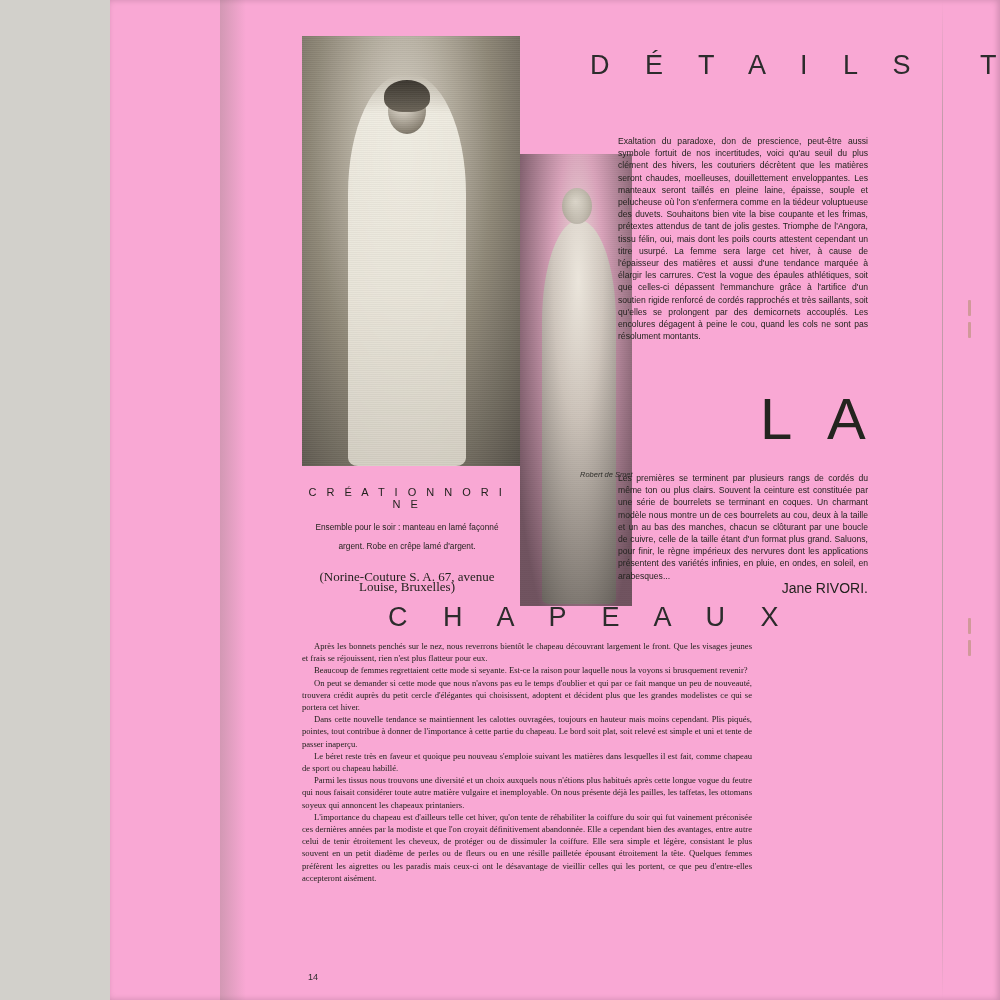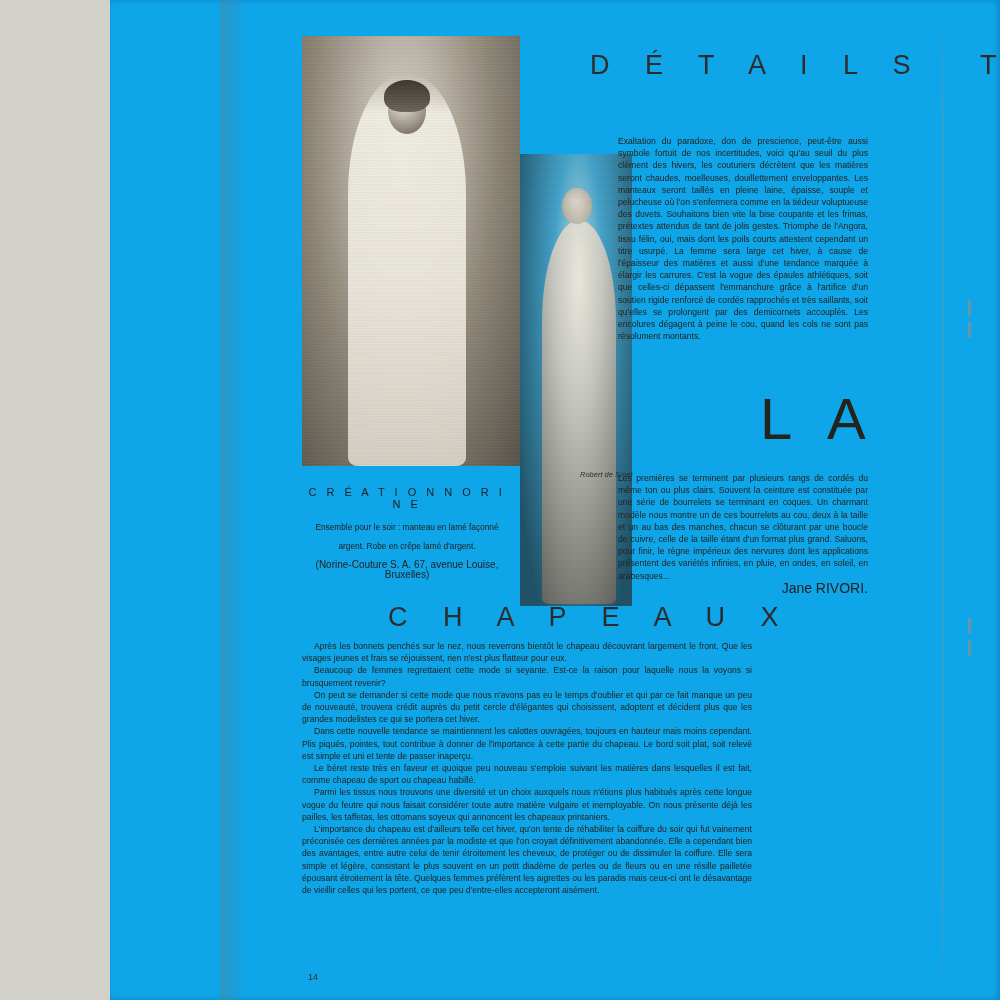--- a/index.html
+++ b/index.html
@@ -4,21 +4,21 @@
 <style>
   html,body{margin:0;padding:0;}
   body{
     width:1000px;height:1000px;
     background:#cfcdc8;
     font-family:"Liberation Sans", sans-serif;
     overflow:hidden;
   }
   .page{
     position:absolute;left:110px;top:0;width:890px;height:1000px;
-    background:#0ea5e9;
+    background:#f9a8d4;
     box-shadow:-2px 0 6px rgba(0,0,0,.18) inset;
   }
   .leftgutter{
     position:absolute;left:0;top:0;width:110px;height:1000px;
     background:#d2d0cb;
   }
   
   .spine{
     position:absolute;left:110px;top:0;width:26px;height:1000px;
     background:linear-gradient(to right, rgba(120,115,105,.30), rgba(120,115,105,0));
@@ -102,21 +102,21 @@
   }
   .credit{
     position:absolute;font-size:7.5px;font-style:italic;color:#2e2e2a;
   }
   #photo-credit{left:470px;top:470px;}
   .caption{
     position:absolute;left:192px;top:486px;width:210px;text-align:center;color:#23231f;
   }
   .caption .cap-title{font-size:11px;letter-spacing:3.5px;margin-bottom:8px;}
   .caption .cap-txt{font-size:8.3px;line-height:19px;}
-  .caption .cap-addr{font-size:10px;line-height:10px;margin-top:4px;}
+  .caption .cap-addr{font-size:13px;line-height:10px;margin-top:16px;font-family:Liberation Serif, serif;}
   
   .pageno{position:absolute;left:198px;top:972px;font-size:9px;color:#2c2c2c;}
   
   .tick{position:absolute;width:3px;height:16px;background:#b08d6a;opacity:.55;border-radius:1px;}
 </style>
 </head>
 <body>
 
 <div class="leftgutter"></div>
 
@@ -154,21 +154,21 @@
 
   <div class="body" style="left:508px;top:135px;width:250px;">
     <p class="noind">Exaltation du paradoxe, don de prescience, peut-être aussi symbole fortuit de nos incertitudes, voici qu'au seuil du plus clément des hivers, les couturiers décrètent que les matières seront chaudes, moelleuses, douillettement enveloppantes. Les manteaux seront taillés en pleine laine, épaisse, souple et pelucheuse où l'on s'enfermera comme en la tiédeur voluptueuse des duvets. Souhaitons bien vite la bise coupante et les frimas, prétextes attendus de tant de jolis gestes. Triomphe de l'Angora, tissu félin, oui, mais dont les poils courts attestent cependant un titre usurpé. La femme sera large cet hiver, à cause de l'épaisseur des matières et aussi d'une tendance marquée à élargir les carrures. C'est la vogue des épaules athlétiques, soit que celles-ci dépassent l'emmanchure grâce à l'artifice d'un soutien rigide renforcé de cordés rapprochés et très saillants, soit qu'elles se prolongent par des demicornets accouplés. Les encolures dégagent à peine le cou, quand les cols ne sont pas résolument montants.</p>
   </div>
 
   <div class="body" style="left:508px;top:472px;width:250px;">
     <p class="noind">Les premières se terminent par plusieurs rangs de cordés du même ton ou plus clairs. Souvent la ceinture est constituée par une série de bourrelets se terminant en coques. Un charmant modèle nous montre un de ces bourrelets au cou, deux à la taille et un au bas des manches, chacun se clôturant par une boucle de cuivre, celle de la taille étant d'un format plus grand. Saluons, pour finir, le règne impérieux des nervures dont les applications présentent des variétés infinies, en pluie, en ondes, en soleil, en arabesques...</p>
     <p class="sig noind">Jane RIVORI.</p>
   </div>
 
-  <div class="body" style="left:192px;top:640px;width:450px;">
+  <div class="body" style="left:192px;top:640px;width:450px;font-family:Liberation Serif, serif;">
     <p>Après les bonnets penchés sur le nez, nous reverrons bientôt le chapeau découvrant largement le front. Que les visages jeunes et frais se réjouissent, rien n'est plus flatteur pour eux.</p>
     <p>Beaucoup de femmes regrettaient cette mode si seyante. Est-ce la raison pour laquelle nous la voyons si brusquement revenir?</p>
     <p>On peut se demander si cette mode que nous n'avons pas eu le temps d'oublier et qui par ce fait manque un peu de nouveauté, trouvera crédit auprès du petit cercle d'élégantes qui choisissent, adoptent et décident plus que les grandes modelistes ce qui se portera cet hiver.</p>
     <p>Dans cette nouvelle tendance se maintiennent les calottes ouvragées, toujours en hauteur mais moins cependant. Plis piqués, pointes, tout contribue à donner de l'importance à cette partie du chapeau. Le bord soit plat, soit relevé est simple et uni et tente de passer inaperçu.</p>
     <p>Le béret reste très en faveur et quoique peu nouveau s'emploie suivant les matières dans lesquelles il est fait, comme chapeau de sport ou chapeau habillé.</p>
     <p>Parmi les tissus nous trouvons une diversité et un choix auxquels nous n'étions plus habitués après cette longue vogue du feutre qui nous faisait considérer toute autre matière vulgaire et inemployable. On nous présente déjà les pailles, les taffetas, les ottomans soyeux qui annoncent les chapeaux printaniers.</p>
     <p>L'importance du chapeau est d'ailleurs telle cet hiver, qu'on tente de réhabiliter la coiffure du soir qui fut vainement préconisée ces dernières années par la modiste et que l'on croyait définitivement abandonnée. Elle a cependant bien des avantages, entre autre celui de tenir étroitement les cheveux, de protéger ou de dissimuler la coiffure. Elle sera simple et légère, consistant le plus souvent en un petit diadème de perles ou de fleurs ou en une résille pailletée épousant étroitement la tête. Quelques femmes préfèrent les aigrettes ou les paradis mais ceux-ci ont le désavantage de vieillir celles qui les portent, ce que peu d'entre-elles accepteront aisément.</p>
   </div>
 
   <div class="tick" style="left:858px;top:300px;"></div>

